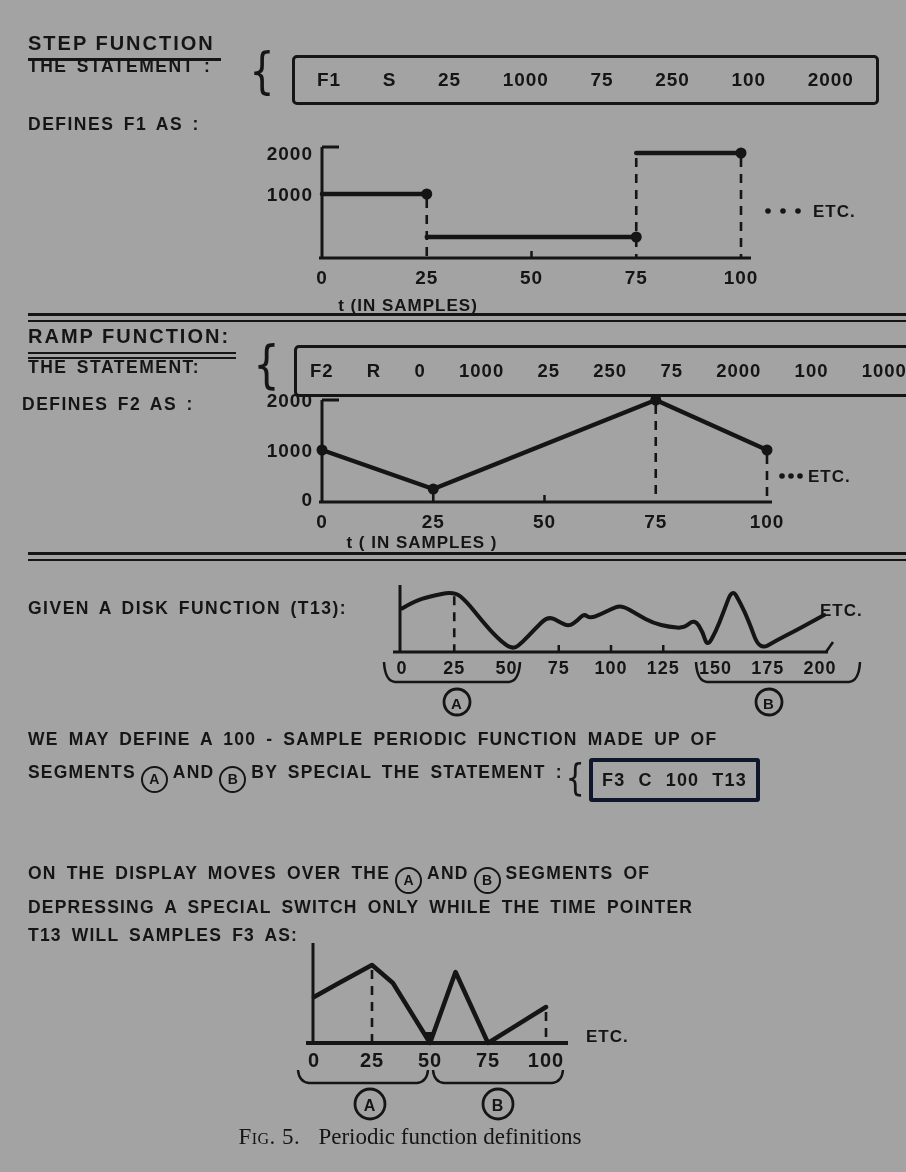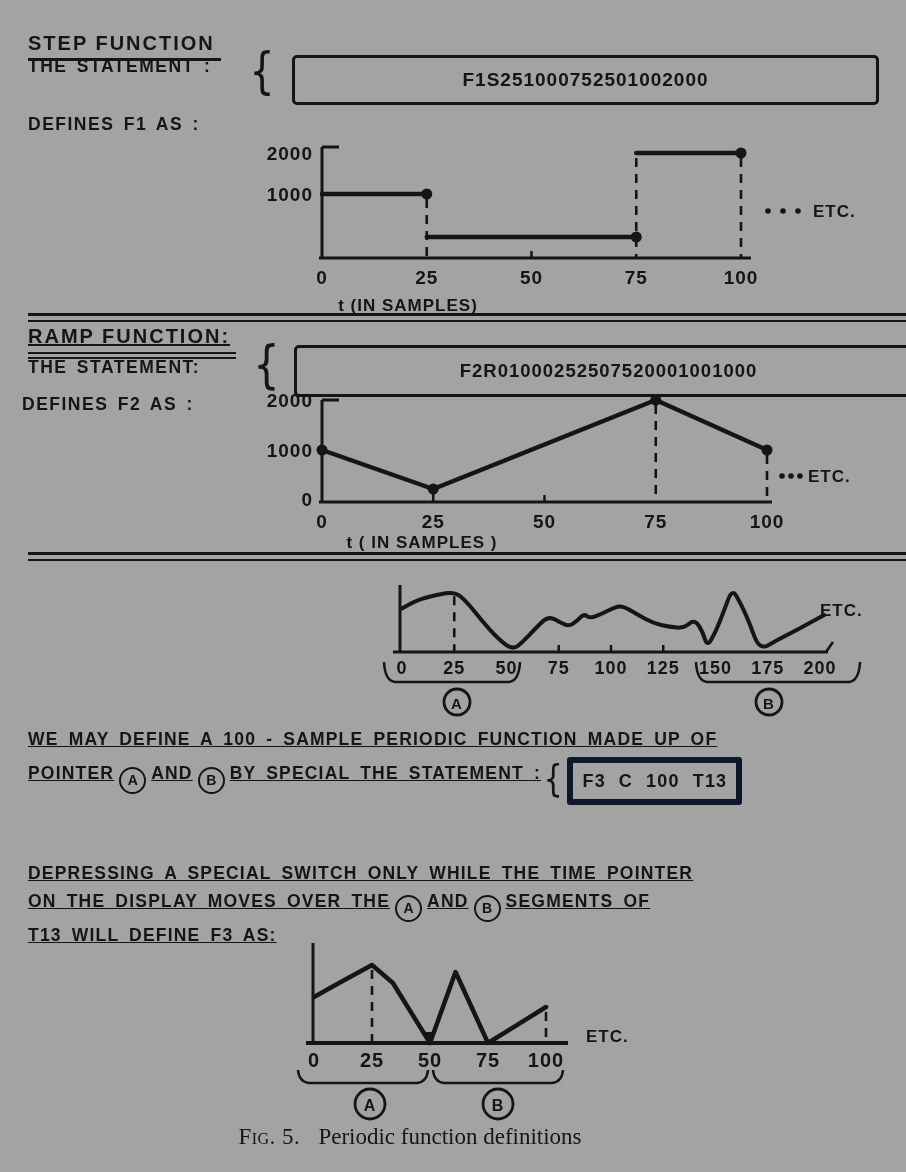--- a/index.html
+++ b/index.html
@@ -1,33 +1,33 @@
 <!DOCTYPE html>
 <html><head>
 <meta charset="utf-8">
 <style>
   html,body{margin:0;padding:0;background:#ffffff;}
   .page{position:relative;width:906px;height:1172px;background:#a3a3a3;
         font-family:"Liberation Sans",sans-serif;color:#151515;overflow:hidden;}
   .hd{position:absolute;font-weight:bold;font-size:20px;letter-spacing:2px;white-space:nowrap;}
   .u1{border-bottom:3px solid #151515;padding-bottom:3px;padding-right:6px;}
-  .u2{border-bottom:7px double #151515;padding-bottom:4px;padding-right:6px;text-decoration:underline;}
+  .u2{border-bottom:7px double #151515;padding-bottom:4px;padding-right:6px;}
   .lbl{position:absolute;font-weight:bold;font-size:17.5px;letter-spacing:1.5px;word-spacing:3px;white-space:nowrap;}
   .brace{position:absolute;font-weight:400;transform:scaleX(.8);transform-origin:center;
          font-family:"DejaVu Sans",sans-serif;line-height:1;}
   .stbox{position:absolute;border:3.5px solid #151515;border-radius:5px;display:flex;
-         align-items:center;justify-content:center;font-weight:bold;letter-spacing:1px;}
+         align-items:center;justify-content:space-between;font-weight:bold;letter-spacing:1px;}
   #box-f1{left:292px;top:55px;width:537px;height:44px;font-size:19px;padding:0 22px;}
   #box-f2{left:294px;top:345px;width:597px;height:46px;font-size:18.5px;padding:0 13px;}
-  .para{position:absolute;font-weight:bold;font-size:17.5px;letter-spacing:1.2px;word-spacing:4px;text-decoration:underline;}
+  .para{position:absolute;font-weight:bold;font-size:17.5px;letter-spacing:1.2px;word-spacing:4px;}
   .pline{white-space:nowrap;}
   .circ{display:inline-flex;width:23px;height:23px;border:2.5px solid #151515;border-radius:50%;
         align-items:center;justify-content:center;font-size:14px;font-weight:bold;
         margin:0 5px;vertical-align:-6px;letter-spacing:0;}
-  .inline-box{display:inline-flex;border:6px solid #0f172a;border-radius:3px;padding:3px 9px;
+  .inline-box{display:inline-flex;border:4px solid #0f172a;border-radius:3px;padding:3px 9px;
         font-size:18px;gap:13px;margin-left:1px;vertical-align:-8px;}
   .brace3{font-size:38px;font-weight:400;font-family:"DejaVu Sans",sans-serif;
         vertical-align:-12px;display:inline-block;transform:scaleX(.8);}
   .rule{position:absolute;left:28px;right:0;height:4px;border-top:3px solid #151515;border-bottom:2.5px solid #151515;}
   .caption{position:absolute;left:130px;top:1124px;width:560px;text-align:center;
         font-family:"Liberation Serif",serif;font-size:23px;color:#151515;}
   .caption .fig{font-variant:small-caps;margin-right:18px;letter-spacing:.5px;font-family:Liberation Serif, serif;}
   svg{position:absolute;overflow:visible;}
   svg text{font-family:"Liberation Sans",sans-serif;font-weight:bold;fill:#151515;letter-spacing:1px;}
 </style>
@@ -119,20 +119,21 @@
       <text x="163" y="19" text-anchor="end" font-size="19">2000</text>
       <text x="272" y="160" text-anchor="middle" font-size="17">t ( IN SAMPLES )</text>
       <circle cx="632" cy="88" r="2.8" fill="#151515"></circle>
       <circle cx="641" cy="88" r="2.8" fill="#151515"></circle>
       <circle cx="650" cy="88" r="2.8" fill="#151515"></circle>
       <text x="658" y="94" text-anchor="start" font-size="17">ETC.</text>
     </svg>
 
   <div class="rule" style="top:552px"></div>
 
+  <div class="lbl" style="left:28px;top:598px">GIVEN A DISK FUNCTION (T13):</div>
   <svg id="chart-t13" style="left:380px;top:578px" width="526" height="144" viewBox="0 0 526 144">
       <line x1="20" y1="7" x2="20" y2="74" stroke="#151515" stroke-width="3"></line>
       <line x1="13" y1="74" x2="448" y2="74" stroke="#151515" stroke-width="3"></line>
       <line x1="446" y1="74" x2="453" y2="64" stroke="#151515" stroke-width="2.6"></line>
       <line x1="178.75" y1="67" x2="178.75" y2="74" stroke="#151515" stroke-width="2.5"></line>
       <line x1="231" y1="67" x2="231" y2="74" stroke="#151515" stroke-width="2.5"></line>
       <line x1="283.25" y1="67" x2="283.25" y2="74" stroke="#151515" stroke-width="2.5"></line>
       <line x1="74.25" y1="18.279999999999994" x2="74.25" y2="73" stroke="#151515" stroke-width="2.6" stroke-dasharray="9 7"></line>
       <path d="M22,30.439999999999998 Q34.54,23.18 41.855000000000004,20.869999999999997 Q49.17,18.559999999999995 61.71,15.919999999999995 Q74.25,13.279999999999994 80.52,18.559999999999995 Q86.78999999999999,23.839999999999996 94.10499999999999,33.08 Q101.41999999999999,42.32 109.77999999999999,51.56 Q118.13999999999999,60.8 125.45499999999998,66.41 Q132.76999999999998,72.02 137.995,67.72999999999999 Q143.22,63.44 148.445,57.83 Q153.67,52.22 160.98499999999999,44.959999999999994 Q168.29999999999998,37.699999999999996 174.57,41.33 Q180.83999999999997,44.959999999999994 185.01999999999998,46.61 Q189.2,48.26 193.38,45.29 Q197.56,42.32 200.695,39.019999999999996 Q203.82999999999998,35.72 206.96499999999997,38.03 Q210.1,40.339999999999996 215.325,38.36 Q220.54999999999998,36.379999999999995 225.77499999999998,33.739999999999995 Q231,31.1 236.225,29.12 Q241.45,27.14 249.80999999999997,32.09 Q258.16999999999996,37.04 265.48499999999996,41 Q272.79999999999995,44.959999999999994 281.15999999999997,46.94 Q289.52,48.92 296.835,49.58 Q304.15,50.239999999999995 309.375,45.62 Q314.59999999999997,41 318.78,47.6 Q322.96,54.2 325.04999999999995,61.46 Q327.14,68.72 331.32,61.46 Q335.5,54.2 339.67999999999995,43.64 Q343.85999999999996,33.08 348.03999999999996,21.86 Q352.21999999999997,10.64 356.4,17.9 Q360.58,25.159999999999997 364.76,34.4 Q368.94,43.64 374.16499999999996,57.83 Q379.39,72.02 387.75,67.4 Q396.10999999999996,62.78 405.515,57.83 Q414.91999999999996,52.879999999999995 422.23499999999996,48.919999999999995 Q429.54999999999995,44.959999999999994 436.86499999999995,41 L444.17999999999995,37.04" fill="none" stroke="#151515" stroke-width="4" stroke-linecap="round"></path>
       <text x="22" y="96" text-anchor="middle" font-size="18">0</text>
@@ -149,35 +150,35 @@
       <circle cx="77" cy="124" r="13" fill="none" stroke="#151515" stroke-width="2.8"></circle>
       <text x="77" y="130.9" text-anchor="middle" font-size="15">A</text>
       <path d="M316,84 Q317,103 327,104 L469,104 Q479,103 480,84" fill="none" stroke="#151515" stroke-width="2.5"></path>
       <circle cx="389" cy="124" r="13" fill="none" stroke="#151515" stroke-width="2.8"></circle>
       <text x="389" y="130.9" text-anchor="middle" font-size="15">B</text>
     </svg>
 
   <div class="para" style="left:28px;top:724px;line-height:30px">
     <div class="pline">WE MAY DEFINE A 100 - SAMPLE PERIODIC FUNCTION MADE UP OF</div>
     <div class="pline" style="margin-top:3px">
-      <span>POINTER</span><span class="circ">A</span><span>AND</span><span class="circ">B</span><span>BY SPECIAL THE STATEMENT :</span><span class="brace3">{</span><span class="inline-box">
+      <span>SEGMENTS</span><span class="circ">A</span><span>AND</span><span class="circ">B</span><span>BY SPECIAL THE STATEMENT :</span><span class="brace3">{</span><span class="inline-box">
           <span>F3</span>
           <span>C</span>
           <span>100</span>
           <span>T13</span>
         </span>
     </div>
   </div>
 
   <div class="para" style="left:28px;top:860px;line-height:27.5px">
-    <div class="pline">DEPRESSING A SPECIAL SWITCH ONLY WHILE THE TIME POINTER</div>
     <div class="pline">
       <span>ON THE DISPLAY MOVES OVER THE</span><span class="circ">A</span><span>AND</span><span class="circ">B</span><span>SEGMENTS OF</span>
     </div>
-    <div class="pline">T13 WILL DEFINE F3 AS:</div>
+    <div class="pline">DEPRESSING A SPECIAL SWITCH ONLY WHILE THE TIME POINTER</div>
+    <div class="pline">T13 WILL SAMPLES F3 AS:</div>
   </div>
 
   <svg id="chart-f3" style="left:280px;top:938px" width="420" height="185" viewBox="0 0 420 185">
       <line x1="33" y1="5" x2="33" y2="105" stroke="#151515" stroke-width="3"></line>
       <line x1="26" y1="105" x2="288" y2="105" stroke="#151515" stroke-width="4"></line>
       <line x1="92" y1="32" x2="92" y2="104" stroke="#151515" stroke-width="2.6" stroke-dasharray="9 7"></line>
       <line x1="266" y1="74" x2="266" y2="104" stroke="#151515" stroke-width="2.6" stroke-dasharray="9 7"></line>
       <polyline points="34,59 57.2,46 92,27 112.88,45 150,105 175.51999999999998,34 208,105 266,69" fill="none" stroke="#151515" stroke-width="4.5" stroke-linejoin="round" stroke-linecap="round"></polyline>
       <polygon points="144,94 156,94 150,104" fill="#151515"></polygon>
       <text x="34" y="129" text-anchor="middle" font-size="20">0</text>

